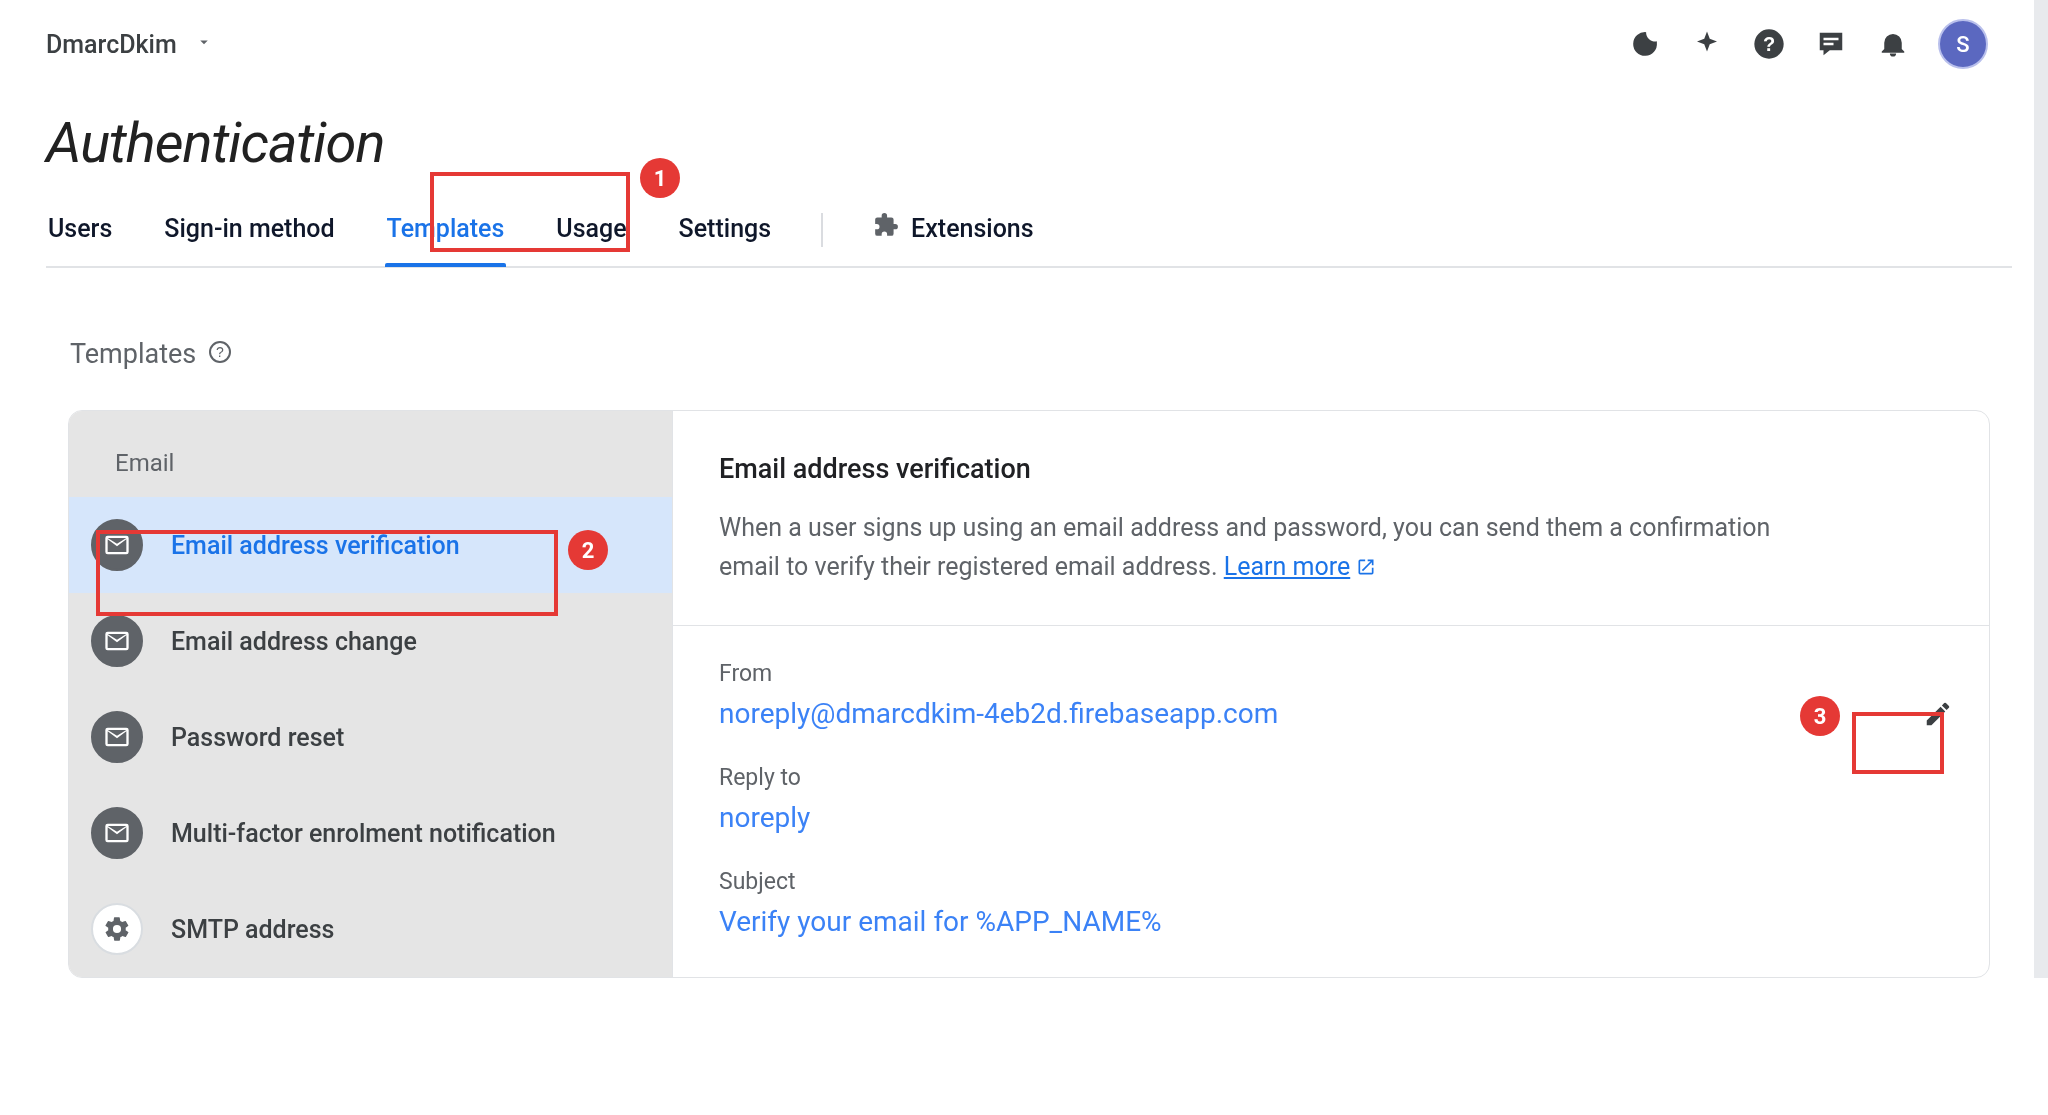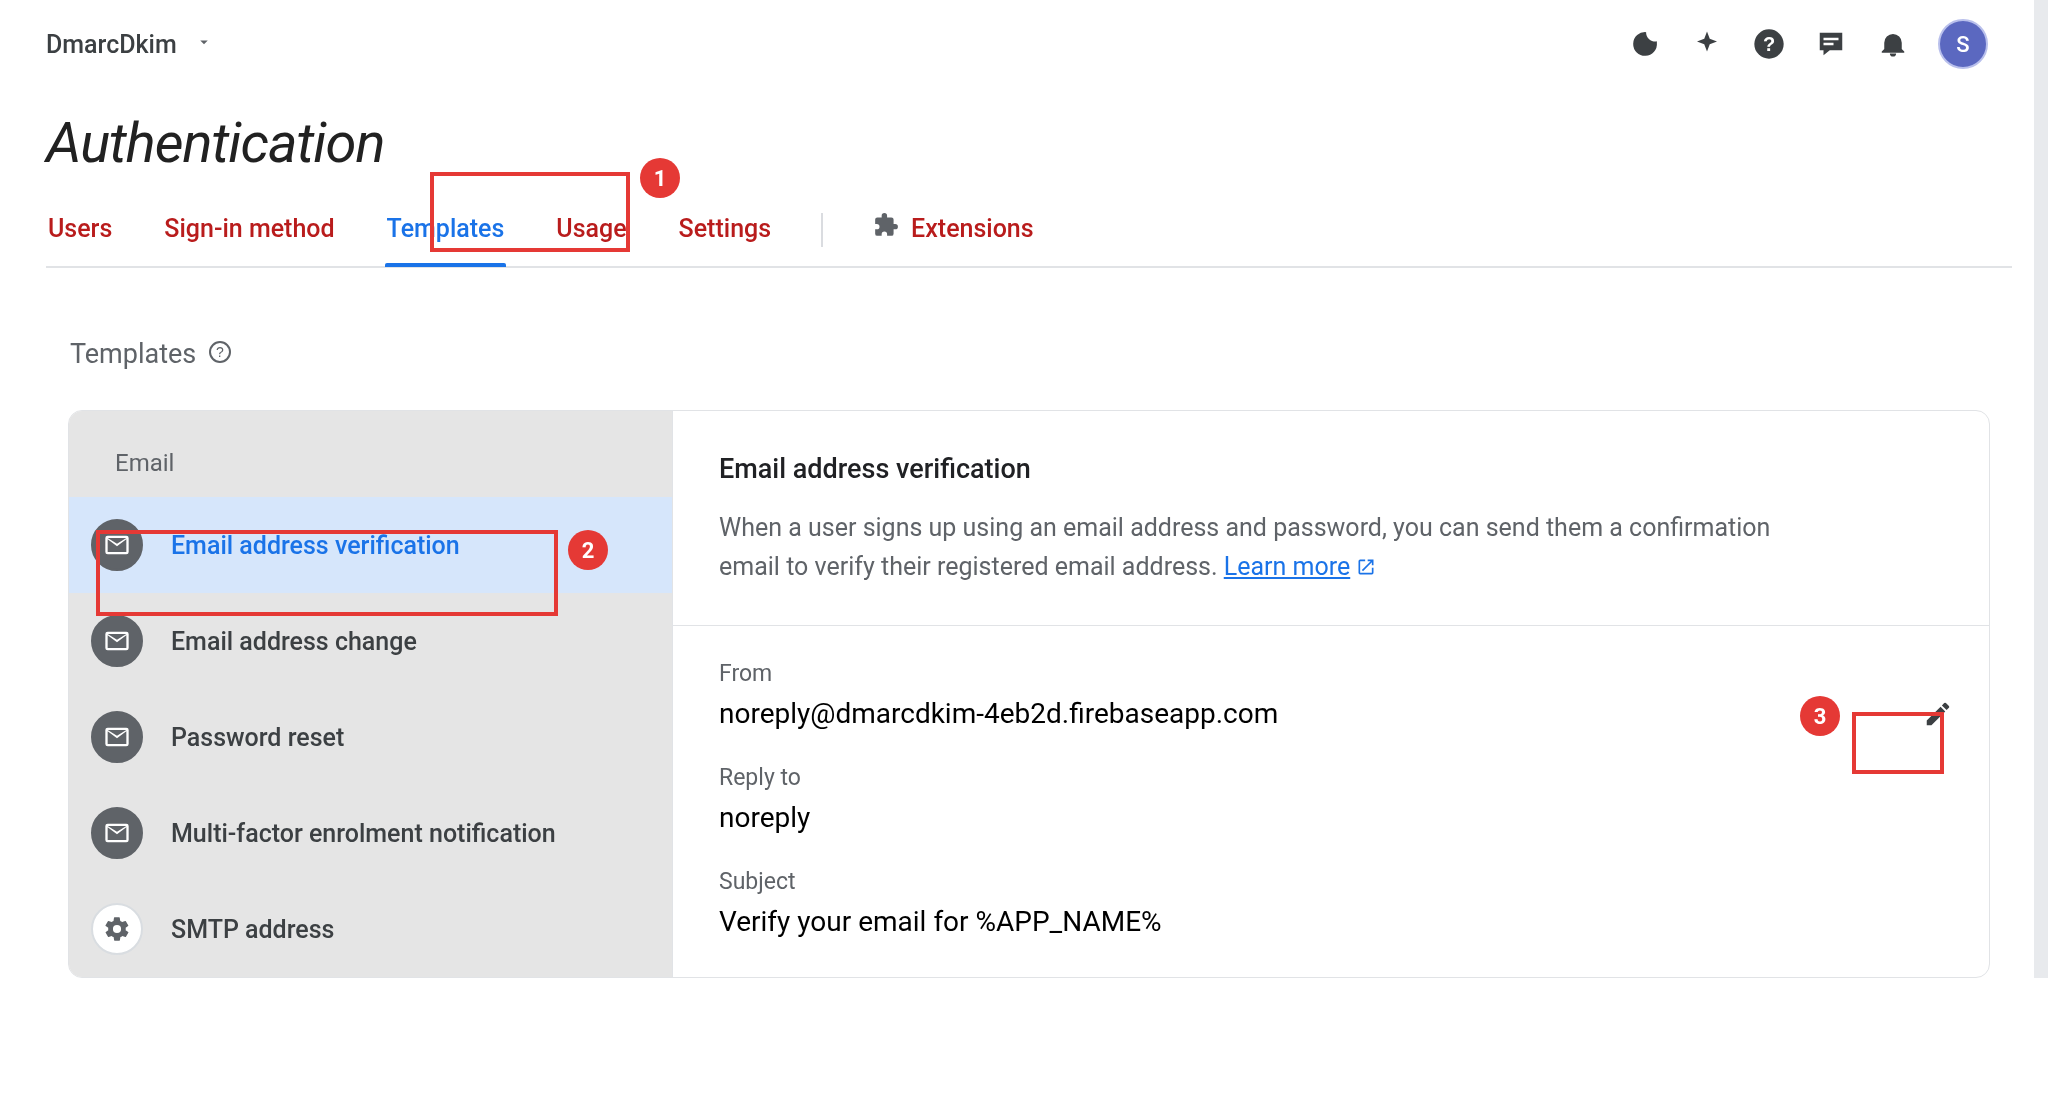--- a/index.html
+++ b/index.html
@@ -12,21 +12,21 @@
   .project-switch { display:flex; align-items:center; gap:18px; cursor:pointer; }
   .project-switch .name { font-size:25px; color:#3c4043; font-weight:500; }
   .project-switch .chev { color:#5f6368; }
   .top-icons { display:flex; align-items:center; gap:28px; padding-right:24px; }
   .top-icons .ico { width:34px; height:34px; display:flex; align-items:center; justify-content:center; color:#3c4043; cursor:pointer; }
   .avatar { width:50px; height:50px; border-radius:50%; background:#5b68c0; color:#fff; display:flex; align-items:center; justify-content:center; font-size:22px; font-weight:500; border:2px solid #b9c0ec; }
 
   .page-title { font-size:56px; font-weight:400; color:#212121; margin-top:34px; letter-spacing:-1px;font-style:italic; }
 
   .tabs-row { display:flex; align-items:center; gap:48px; margin-top:36px; border-bottom:2px solid #e1e3e6; position:relative; }
-  .tab { font-size:25px; color:#b91c1c; padding:0 2px 22px 2px; font-weight:500; cursor:pointer; position:relative; }
+  .tab { font-size:25px; color:#0f172a; padding:0 2px 22px 2px; font-weight:500; cursor:pointer; position:relative; }
   .tab.active { color:#1a73e8; }
   .tab.active::after { content:""; position:absolute; left:0; right:0; bottom:-2px; height:4px; background:#1a73e8; border-radius:2px 2px 0 0; }
   .tabs-divider { width:2px; height:34px; background:#dadce0; margin-bottom:18px; }
   .ext-tab { display:flex; align-items:center; gap:12px; }
   .ext-tab .pieces { color:#5f6368; }
 
   .section-heading { display:flex; align-items:center; gap:12px; margin:70px 0 0 24px; }
   .section-heading .txt { font-size:27px; color:#5f6368; }
   .section-heading .qicon { color:#5f6368; }
 
@@ -48,21 +48,21 @@
   .content h2 { font-size:27px; font-weight:500; color:#202124; }
   .desc { font-size:25px; color:#5f6368; line-height:1.55; margin-top:24px; max-width:1100px; }
   .desc a { color:#1a73e8; }
   .ext-link-ico { display:inline-block; vertical-align:-2px; margin-left:6px; }
   .hr { height:1px; background:#e1e3e6; margin:36px -46px 0 -46px; }
 
   .fields { margin-top:34px; }
   .frow { display:flex; gap:80px; }
   .fblock { min-width:260px; }
   .flabel { font-size:23px; color:#5f6368; }
-  .fvalue { font-size:28px; color:#000000; margin-top:10px; }
+  .fvalue { font-size:28px; color:#3b82f6; margin-top:10px; }
   .fvalue.muted { color:#80868b; }
   .spacer { height:34px; }
 
   .edit-btn { position:absolute; right:28px; top:280px; width:46px; height:46px; display:flex; align-items:center; justify-content:center; cursor:pointer; color:#3c4043; }
 
   
   .callout-box { position:absolute; border:4px solid #e53935; pointer-events:none; }
   .callout-badge { position:absolute; width:40px; height:40px; border-radius:50%; background:#e53935; color:#fff; font-size:22px; font-weight:700; display:flex; align-items:center; justify-content:center; pointer-events:none; }
 
   

